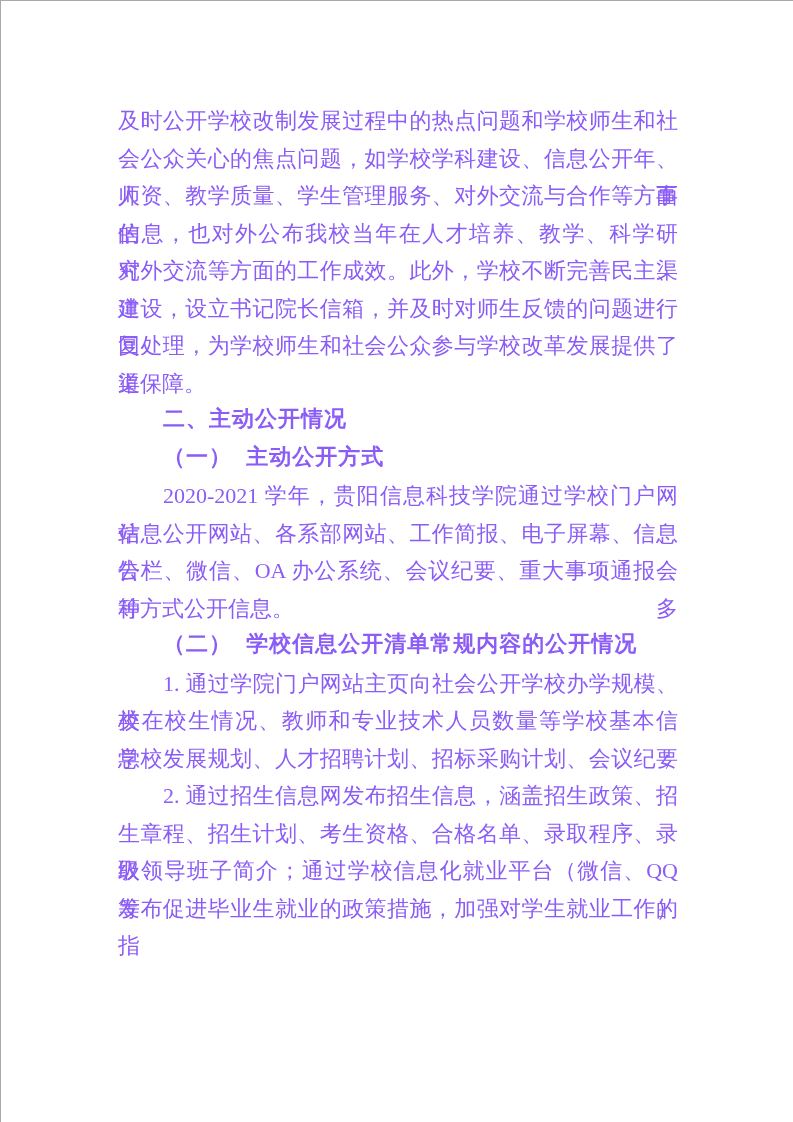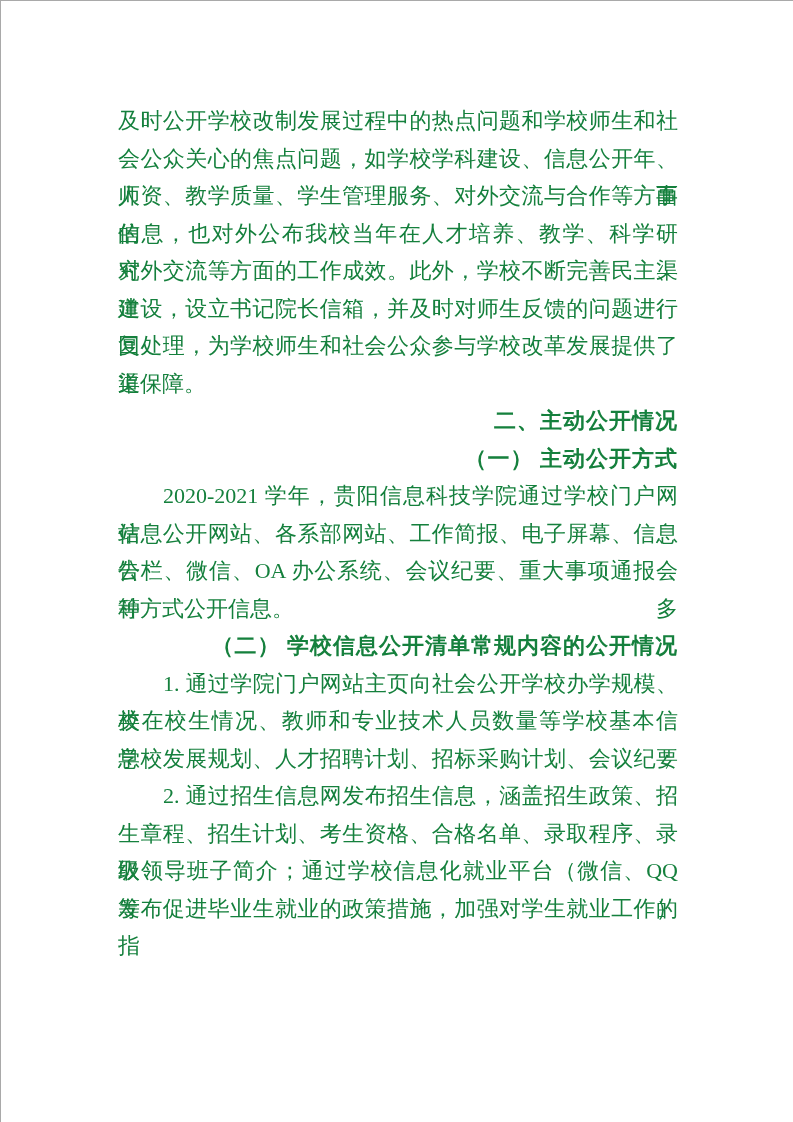--- a/index.html
+++ b/index.html
@@ -25,36 +25,35 @@
     position: absolute;
     top: 101px;
     left: 117px;
     width: 560px;
   }
   .line {
     font-family: "Liberation Serif", "DejaVu Serif", serif;
     font-size: 22px;
     line-height: 37.5px;
     height: 37.5px;
-    color: #15803d;
+    color: #8b5cf6;
     text-align: left;
     white-space: nowrap;
     overflow: visible;
   }
   .line.fill {
     white-space: normal;
     text-align: justify;
     text-align-last: justify;
     text-justify: inter-character;
   }
   .line.bold {
-    font-family: Liberation Serif, serif;
+    font-family: Liberation Mono, monospace;
     font-weight: bold;
     letter-spacing: 1px;
-    text-align: right;
   }
   .line.indent {
     text-indent: 45px;
   }
 </style>
 </head>
 <body>
 
 <div class="page">
   <div class="text-block" id="text-block">

